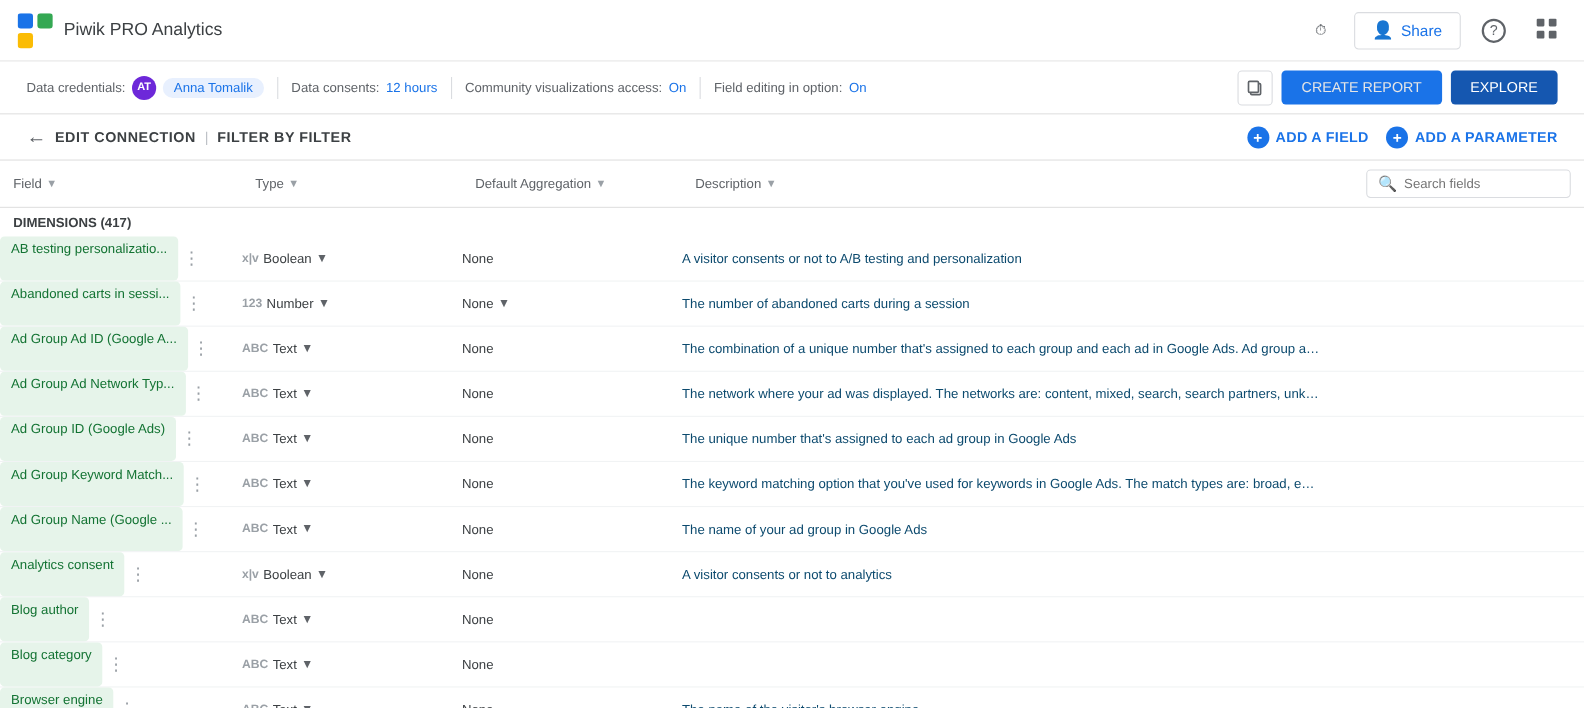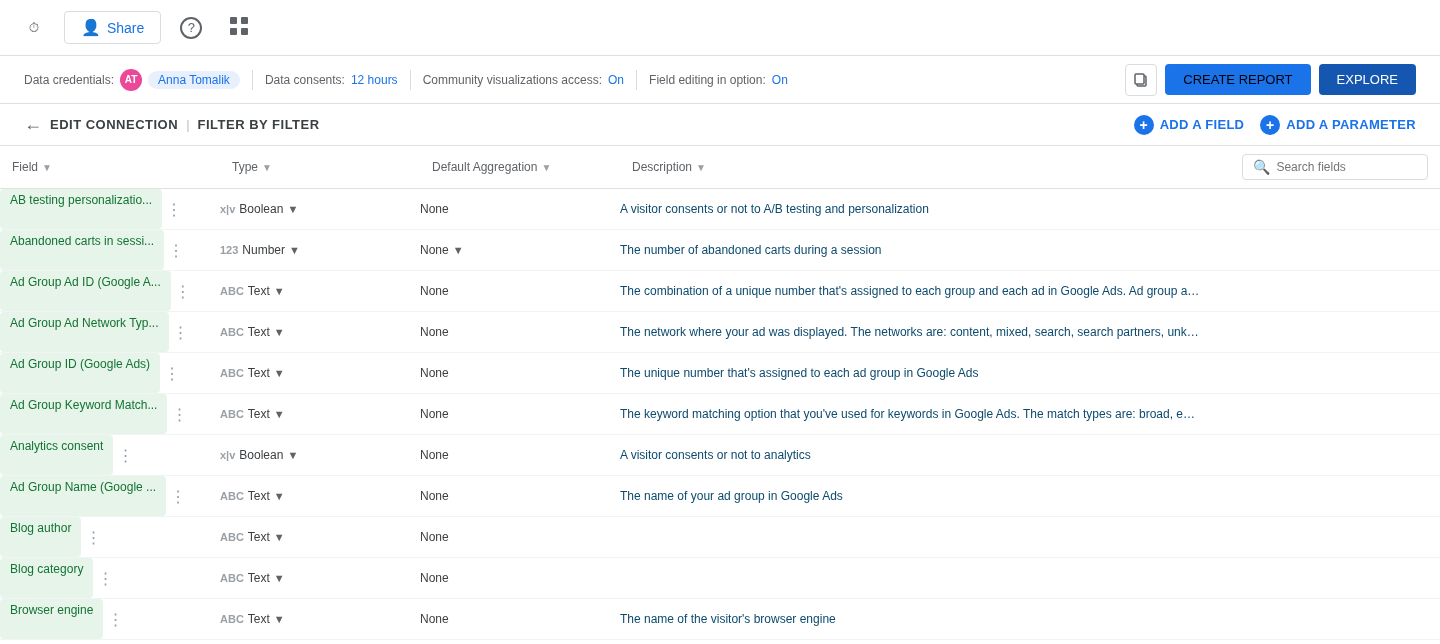--- a/index.html
+++ b/index.html
@@ -28,30 +28,30 @@
     .sub-header {
       display: flex; align-items: center; justify-content: space-between;
       padding: 0 24px; height: 48px; border-bottom: 1px solid #e0e0e0;
       background: #fff;
     }
     .sub-header-left { display: flex; align-items: center; gap: 12px; font-size: 12px; color: #5f6368; }
     .sub-header-item { display: flex; align-items: center; gap: 6px; }
     .sub-header-divider { width: 1px; height: 20px; background: #dadce0; }
     .link-blue { color: #1a73e8; }
     .avatar-circle {
-      width: 22px; height: 22px; border-radius: 50%; background: #ec4899;
+      width: 22px; height: 22px; border-radius: 50%; background: #6d28d9;
       display: inline-flex; align-items: center; justify-content: center;
       color: #fff; font-size: 10px; font-weight: 600;
     }
     .tag-pill {
       background: #e8f0fe; color: #1a73e8; border-radius: 12px;
       padding: 2px 10px; font-size: 12px;
     }
     .create-report-btn {
-      background: #1a73e8; color: #000000; border: none; border-radius: 4px;
+      background: #1a73e8; color: #e5e5e5; border: none; border-radius: 4px;
       padding: 8px 18px; font-size: 13px; font-weight: 500; cursor: pointer;
     }
     .explore-btn {
       background: #1557b0; color: #fff; border: none; border-radius: 4px;
       padding: 8px 18px; font-size: 13px; font-weight: 500; cursor: pointer;
     }
     .copy-icon-btn {
       width: 32px; height: 32px; border: 1px solid #dadce0; border-radius: 4px;
       background: #fff; cursor: pointer; display: flex; align-items: center; justify-content: center; color: #5f6368;
     }
@@ -132,20 +132,28 @@
 
     .desc-cell { padding: 0 12px; font-size: 12px; color: #0c4a6e; max-width: 500px; }
     .desc-text { white-space: nowrap; overflow: hidden; text-overflow: ellipsis; max-width: 580px; }
 
     .field-col-td { padding: 0 4px 0 12px; }
   </style>
 </head>
 <body>
 
 <div class="top-nav">
+  <div class="logo-area">
+    <svg class="logo-icon" viewBox="0 0 32 32" fill="none" xmlns="http://www.w3.org/2000/svg">
+      <rect width="14" height="14" rx="3" fill="#1a73e8"></rect>
+      <rect x="18" width="14" height="14" rx="3" fill="#34a853"></rect>
+      <rect y="18" width="14" height="14" rx="3" fill="#fbbc04"></rect>
+    </svg>
+    <span class="app-title">Piwik PRO Analytics</span>
+  </div>
   <div class="nav-actions">
     <button class="nav-icon-btn" title="History">
       <span>⏱</span>
     </button>
     <button class="share-btn">
       <span style="font-size:16px;">👤</span>
       <span>Share</span>
     </button>
     <button class="nav-icon-btn" title="Help">
       <span style="border:2px solid #5f6368;border-radius:50%;width:22px;height:22px;display:flex;align-items:center;justify-content:center;font-size:13px;">?</span>
@@ -256,20 +264,25 @@
         </th>
         <th class="col-header search-col">
           <div class="search-field-wrapper">
             <span class="search-icon-sm">🔍</span>
             <input class="search-input" type="text" placeholder="Search fields" style="">
           </div>
         </th>
       </tr>
     </thead>
     <tbody id="table-body">
+      <tr class="dim-header">
+        <td colspan="5">
+          <span>DIMENSIONS (417)</span>
+        </td>
+      </tr>
     <tr class="data-row">
           <td class="field-col-td">
     <div class="field-cell">
       <span class="field-name-pill">AB testing personalizatio...</span>
       <button class="row-menu-btn">⋮</button>
     </div>
   </td>
           <td class="type-cell">
     <div class="type-wrapper">
       <span class="type-icon">x|v</span>
@@ -409,64 +422,64 @@
     </div>
   </td>
           <td class="desc-cell">
             <div class="desc-text">The keyword matching option that you've used for keywords in Google Ads. The match types are: broad, exact, a...</div>
           </td>
           <td></td>
         </tr>
         <tr class="data-row">
           <td class="field-col-td">
     <div class="field-cell">
+      <span class="field-name-pill">Ad Group Name (Google ...</span>
+      <button class="row-menu-btn">⋮</button>
+    </div>
+  </td>
+          <td class="type-cell">
+    <div class="type-wrapper">
+      <span class="type-icon">ABC</span>
+      <span class="type-label">Text</span>
+      <span class="type-dropdown">▼</span>
+    </div>
+  </td>
+          <td class="agg-cell">
+    <div class="agg-wrapper">
+      <span>None</span>
+
+    </div>
+  </td>
+          <td class="desc-cell">
+            <div class="desc-text">The name of your ad group in Google Ads</div>
+          </td>
+          <td></td>
+        </tr>
+        <tr class="data-row">
+          <td class="field-col-td">
+    <div class="field-cell">
       <span class="field-name-pill">Analytics consent</span>
       <button class="row-menu-btn">⋮</button>
     </div>
   </td>
           <td class="type-cell">
     <div class="type-wrapper">
       <span class="type-icon">x|v</span>
       <span class="type-label">Boolean</span>
       <span class="type-dropdown">▼</span>
     </div>
   </td>
           <td class="agg-cell">
     <div class="agg-wrapper">
       <span>None</span>
 
     </div>
   </td>
           <td class="desc-cell">
             <div class="desc-text">A visitor consents or not to analytics</div>
-          </td>
-          <td></td>
-        </tr>
-        <tr class="data-row">
-          <td class="field-col-td">
-    <div class="field-cell">
-      <span class="field-name-pill">Ad Group Name (Google ...</span>
-      <button class="row-menu-btn">⋮</button>
-    </div>
-  </td>
-          <td class="type-cell">
-    <div class="type-wrapper">
-      <span class="type-icon">ABC</span>
-      <span class="type-label">Text</span>
-      <span class="type-dropdown">▼</span>
-    </div>
-  </td>
-          <td class="agg-cell">
-    <div class="agg-wrapper">
-      <span>None</span>
-
-    </div>
-  </td>
-          <td class="desc-cell">
-            <div class="desc-text">The name of your ad group in Google Ads</div>
           </td>
           <td></td>
         </tr>
         <tr class="data-row">
           <td class="field-col-td">
     <div class="field-cell">
       <span class="field-name-pill">Blog author</span>
       <button class="row-menu-btn">⋮</button>
     </div>
   </td>

